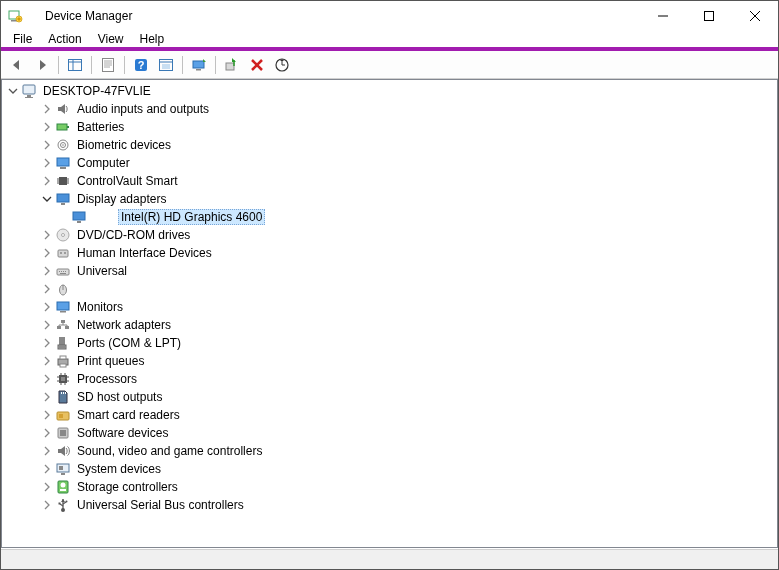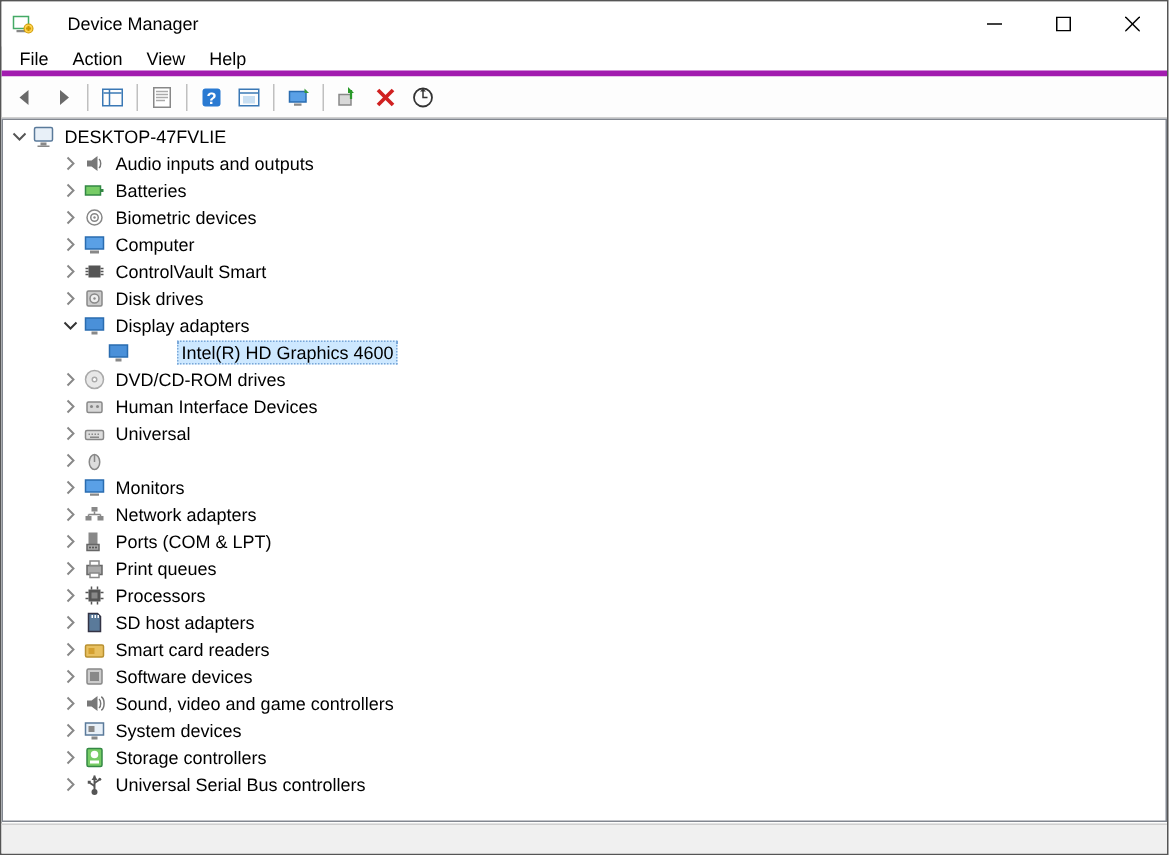--- a/index.html
+++ b/index.html
@@ -330,35 +330,20 @@
             <line x1="12" y1="6" x2="14" y2="6" stroke="#555"></line>
             <line x1="12" y1="8" x2="14" y2="8" stroke="#555"></line>
             <line x1="12" y1="10" x2="14" y2="10" stroke="#555"></line>
           </svg>
         </span>
         <span class="label">ControlVault Smart</span>
       </div>
       <div class="tree-row indent-1">
         <span class="expander">
           <svg width="10" height="10" viewBox="0 0 10 10">
-            <path d="M3 1 L7 5 L3 9" fill="none" stroke="#888" stroke-width="1.3"></path>
-          </svg>
-        </span>
-        <span class="node-icon">
-          <svg width="16" height="16" viewBox="0 0 16 16">
-            <rect x="3" y="3" width="10" height="10" rx="1" fill="#ccc" stroke="#888"></rect>
-            <circle cx="8" cy="8" r="3" fill="#eee" stroke="#888"></circle>
-            <circle cx="8" cy="8" r="0.8" fill="#888"></circle>
-          </svg>
-        </span>
-        <span class="label">Disk drives</span>
-      </div>
-      <div class="tree-row indent-1">
-        <span class="expander">
-          <svg width="10" height="10" viewBox="0 0 10 10">
             <path d="M1 3 L5 7 L9 3" fill="none" stroke="#333" stroke-width="1.3"></path>
           </svg>
         </span>
         <span class="node-icon">
           <svg width="16" height="16" viewBox="0 0 16 16">
             <rect x="2" y="3" width="12" height="8" fill="#4a90d9" stroke="#2a6cb0"></rect>
             <rect x="6" y="12" width="4" height="2" fill="#888"></rect>
           </svg>
         </span>
         <span class="label">Display adapters</span>
@@ -527,21 +512,21 @@
           </svg>
         </span>
         <span class="node-icon">
           <svg width="16" height="16" viewBox="0 0 16 16">
             <path d="M4 2h6l2 2v10H4z" fill="#5a7a9a" stroke="#334"></path>
             <rect x="6" y="3" width="1" height="2" fill="#fff"></rect>
             <rect x="8" y="3" width="1" height="2" fill="#fff"></rect>
             <rect x="10" y="3" width="1" height="2" fill="#fff"></rect>
           </svg>
         </span>
-        <span class="label">SD host adapters</span>
+        <span class="label">SD host outputs</span>
       </div>
       <div class="tree-row indent-1">
         <span class="expander">
           <svg width="10" height="10" viewBox="0 0 10 10">
             <path d="M3 1 L7 5 L3 9" fill="none" stroke="#888" stroke-width="1.3"></path>
           </svg>
         </span>
         <span class="node-icon">
           <svg width="16" height="16" viewBox="0 0 16 16">
             <rect x="2" y="5" width="12" height="8" rx="1" fill="#e8c060" stroke="#b89030"></rect>

